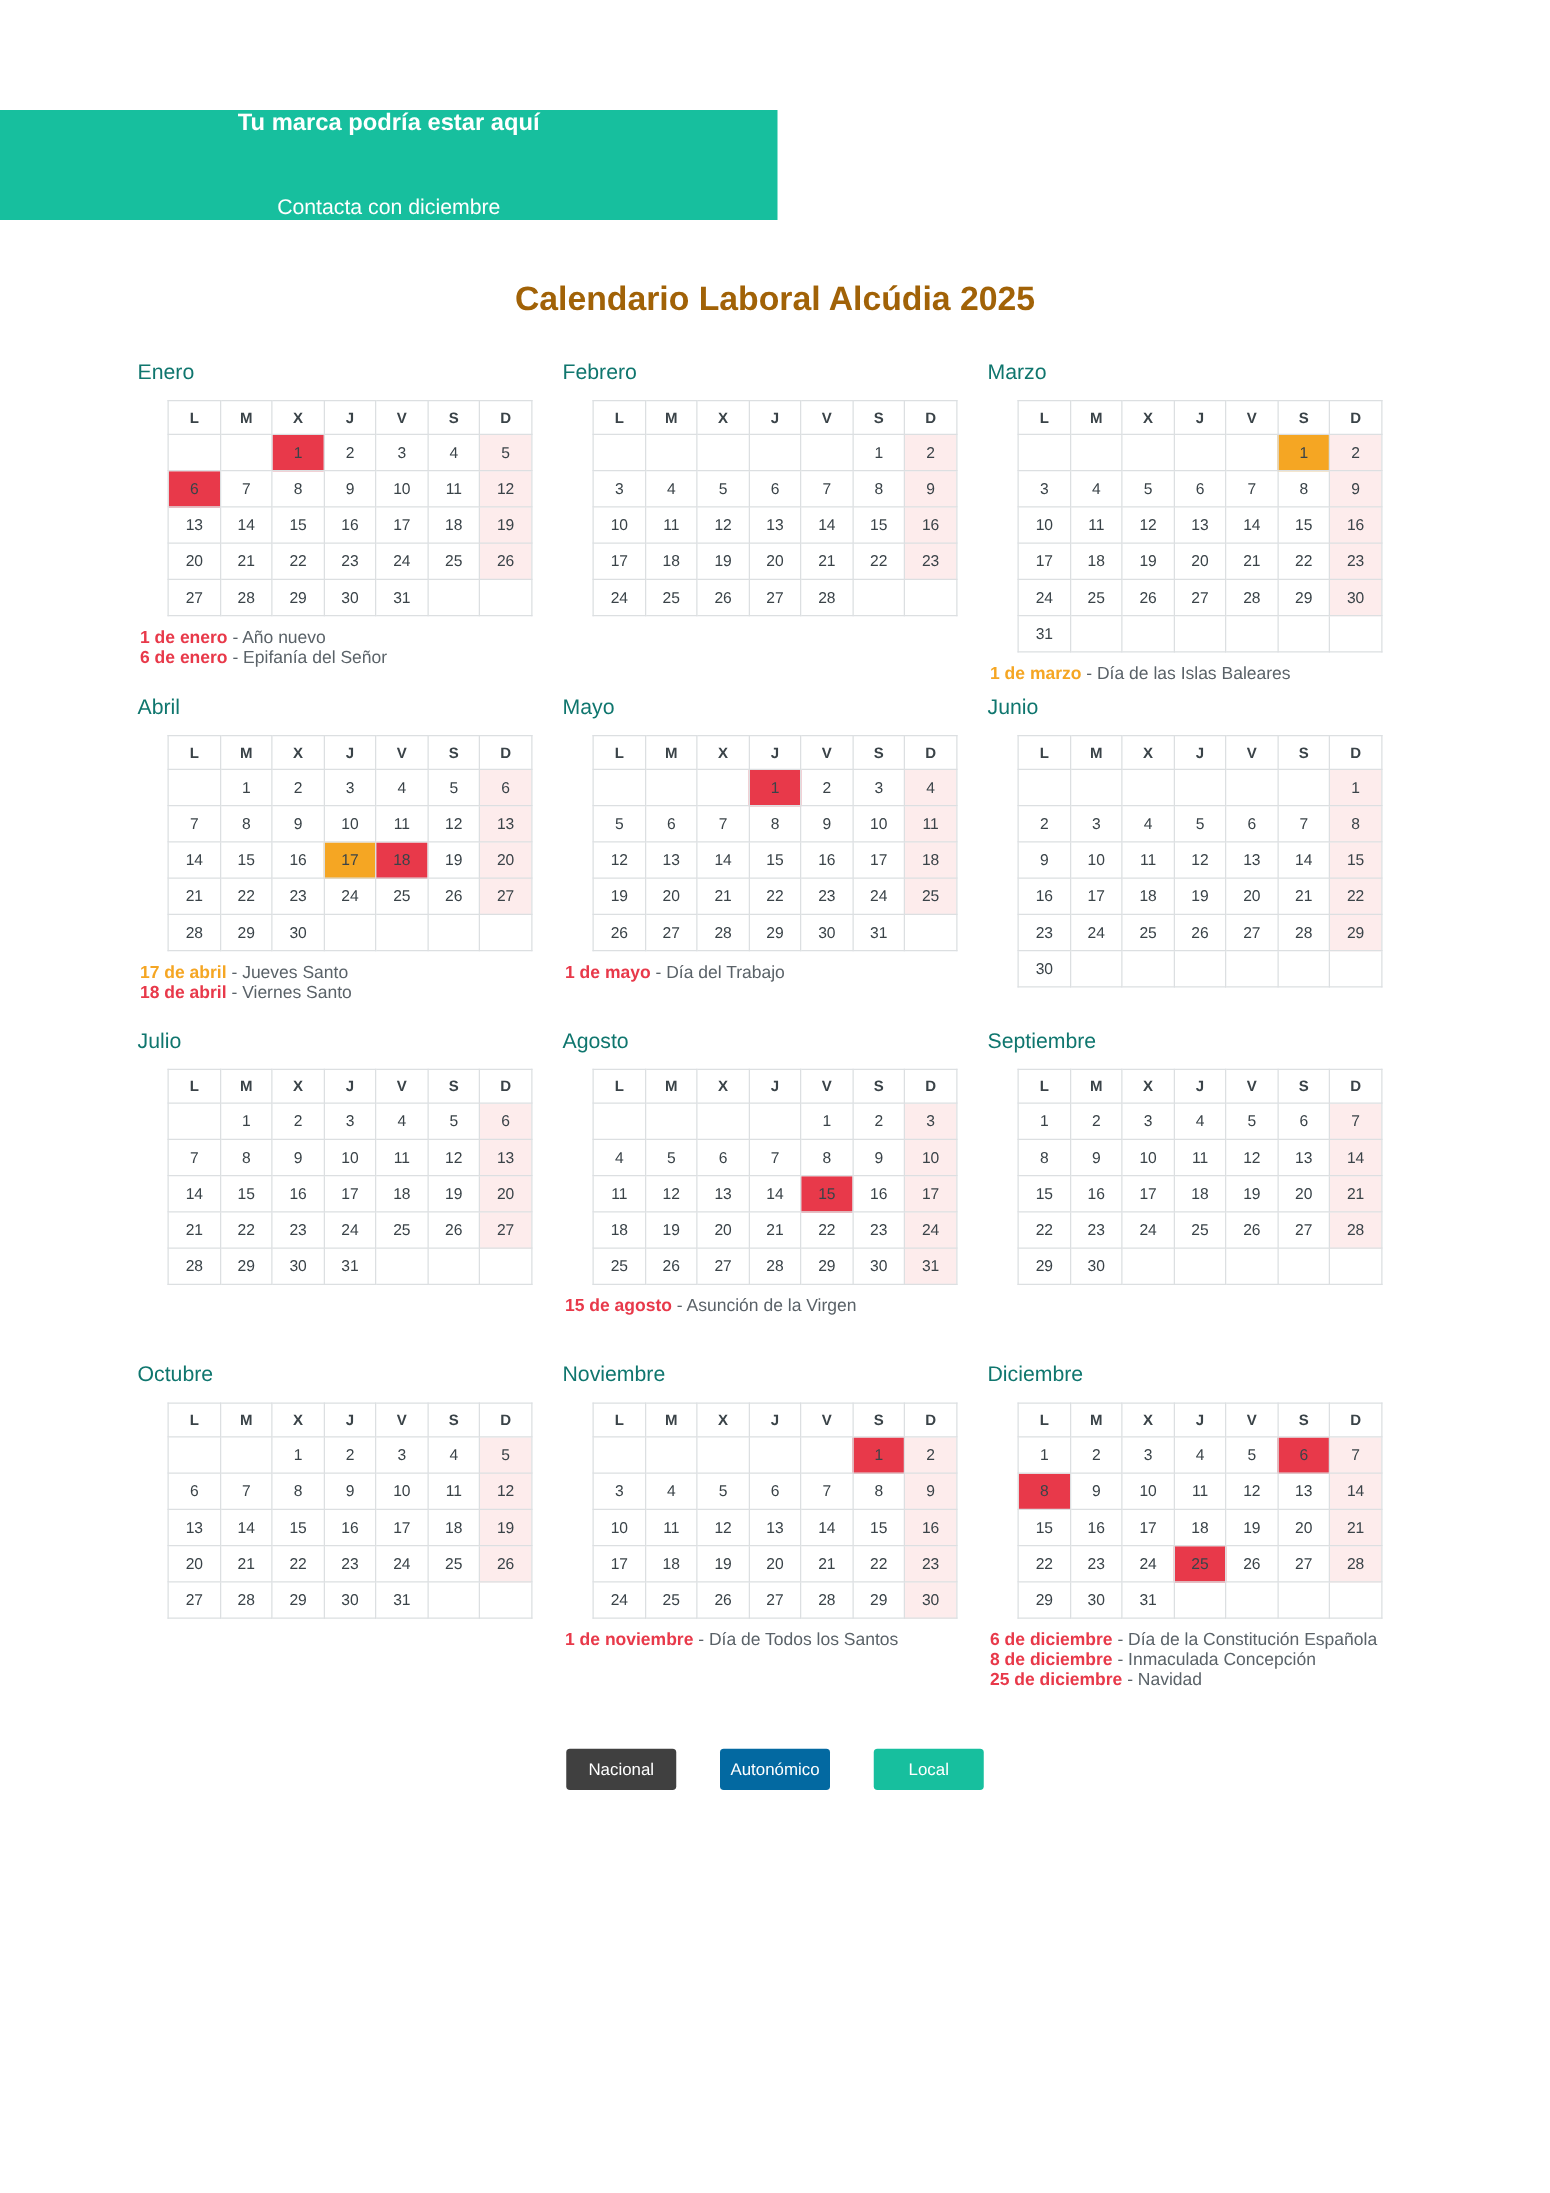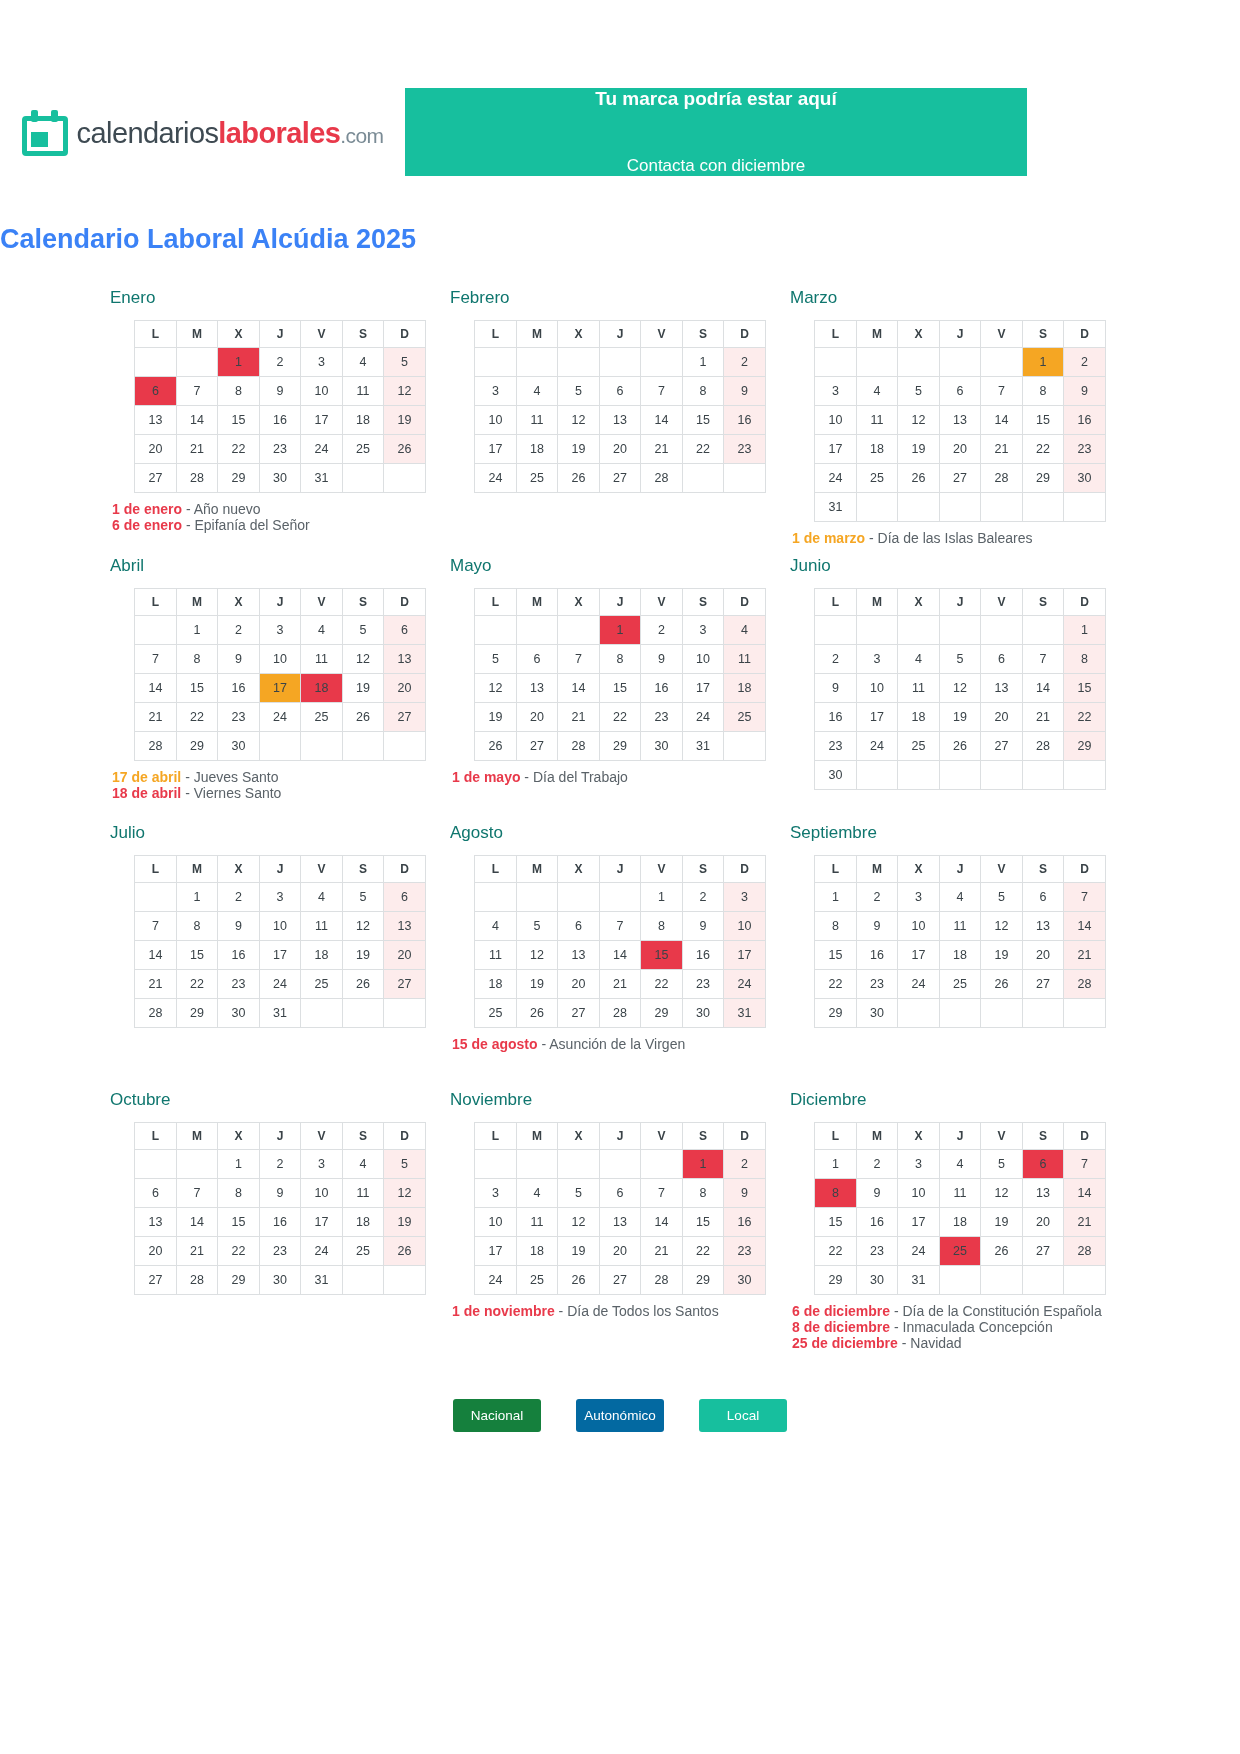--- a/index.html
+++ b/index.html
@@ -91,24 +91,24 @@
   .banner-line1 {
     font-size: 19px;
     font-weight: bold;
   }
   .banner-line2 {
     font-size: 17px;
   }
 
   
   .page-title {
-    text-align: left;
+    text-align: center;
     font-size: 27px;
     font-weight: bold;
-    color: #3b82f6;
+    color: #a16207;
     margin-top: 48px;
   }
 
   
   .months {
     margin-top: 33px;
     display: grid;
     grid-template-columns: repeat(3, 1fr);
     padding: 0 110px;
     box-sizing: border-box;
@@ -178,41 +178,30 @@
     gap: 35px;
   }
   .legend-item {
     color: #ffffff;
     font-size: 13.5px;
     padding: 9px 0;
     width: 88px;
     text-align: center;
     border-radius: 3px;
   }
-  .lg-nac { background: #15803d; }
+  .lg-nac { background: #404040; }
   .lg-aut { background: #0369a1; }
   .lg-loc { background: #17bf9e; }
 </style>
 </head>
 <body>
 
 <div class="page">
 
   <div class="header">
-    <div class="logo-wrap">
-      <div class="logo">
-        <div class="logo-mark">
-          <div class="tab-l"></div>
-          <div class="tab-r"></div>
-          <div class="cal-body"></div>
-          <div class="cal-fill"></div>
-        </div>
-        <div class="logo-text"><span class="t1">calendarios</span><span class="t2">laborales</span><span class="t3">.com</span></div>
-      </div>
-    </div>
     <div class="banner">
       <div class="banner-line1">Tu marca podría estar aquí</div>
       <div class="banner-line2">Contacta con diciembre</div>
     </div>
   </div>
 
   <div class="page-title">Calendario Laboral Alcúdia 2025</div>
 
   <div class="months">
       <div class="month-block">

